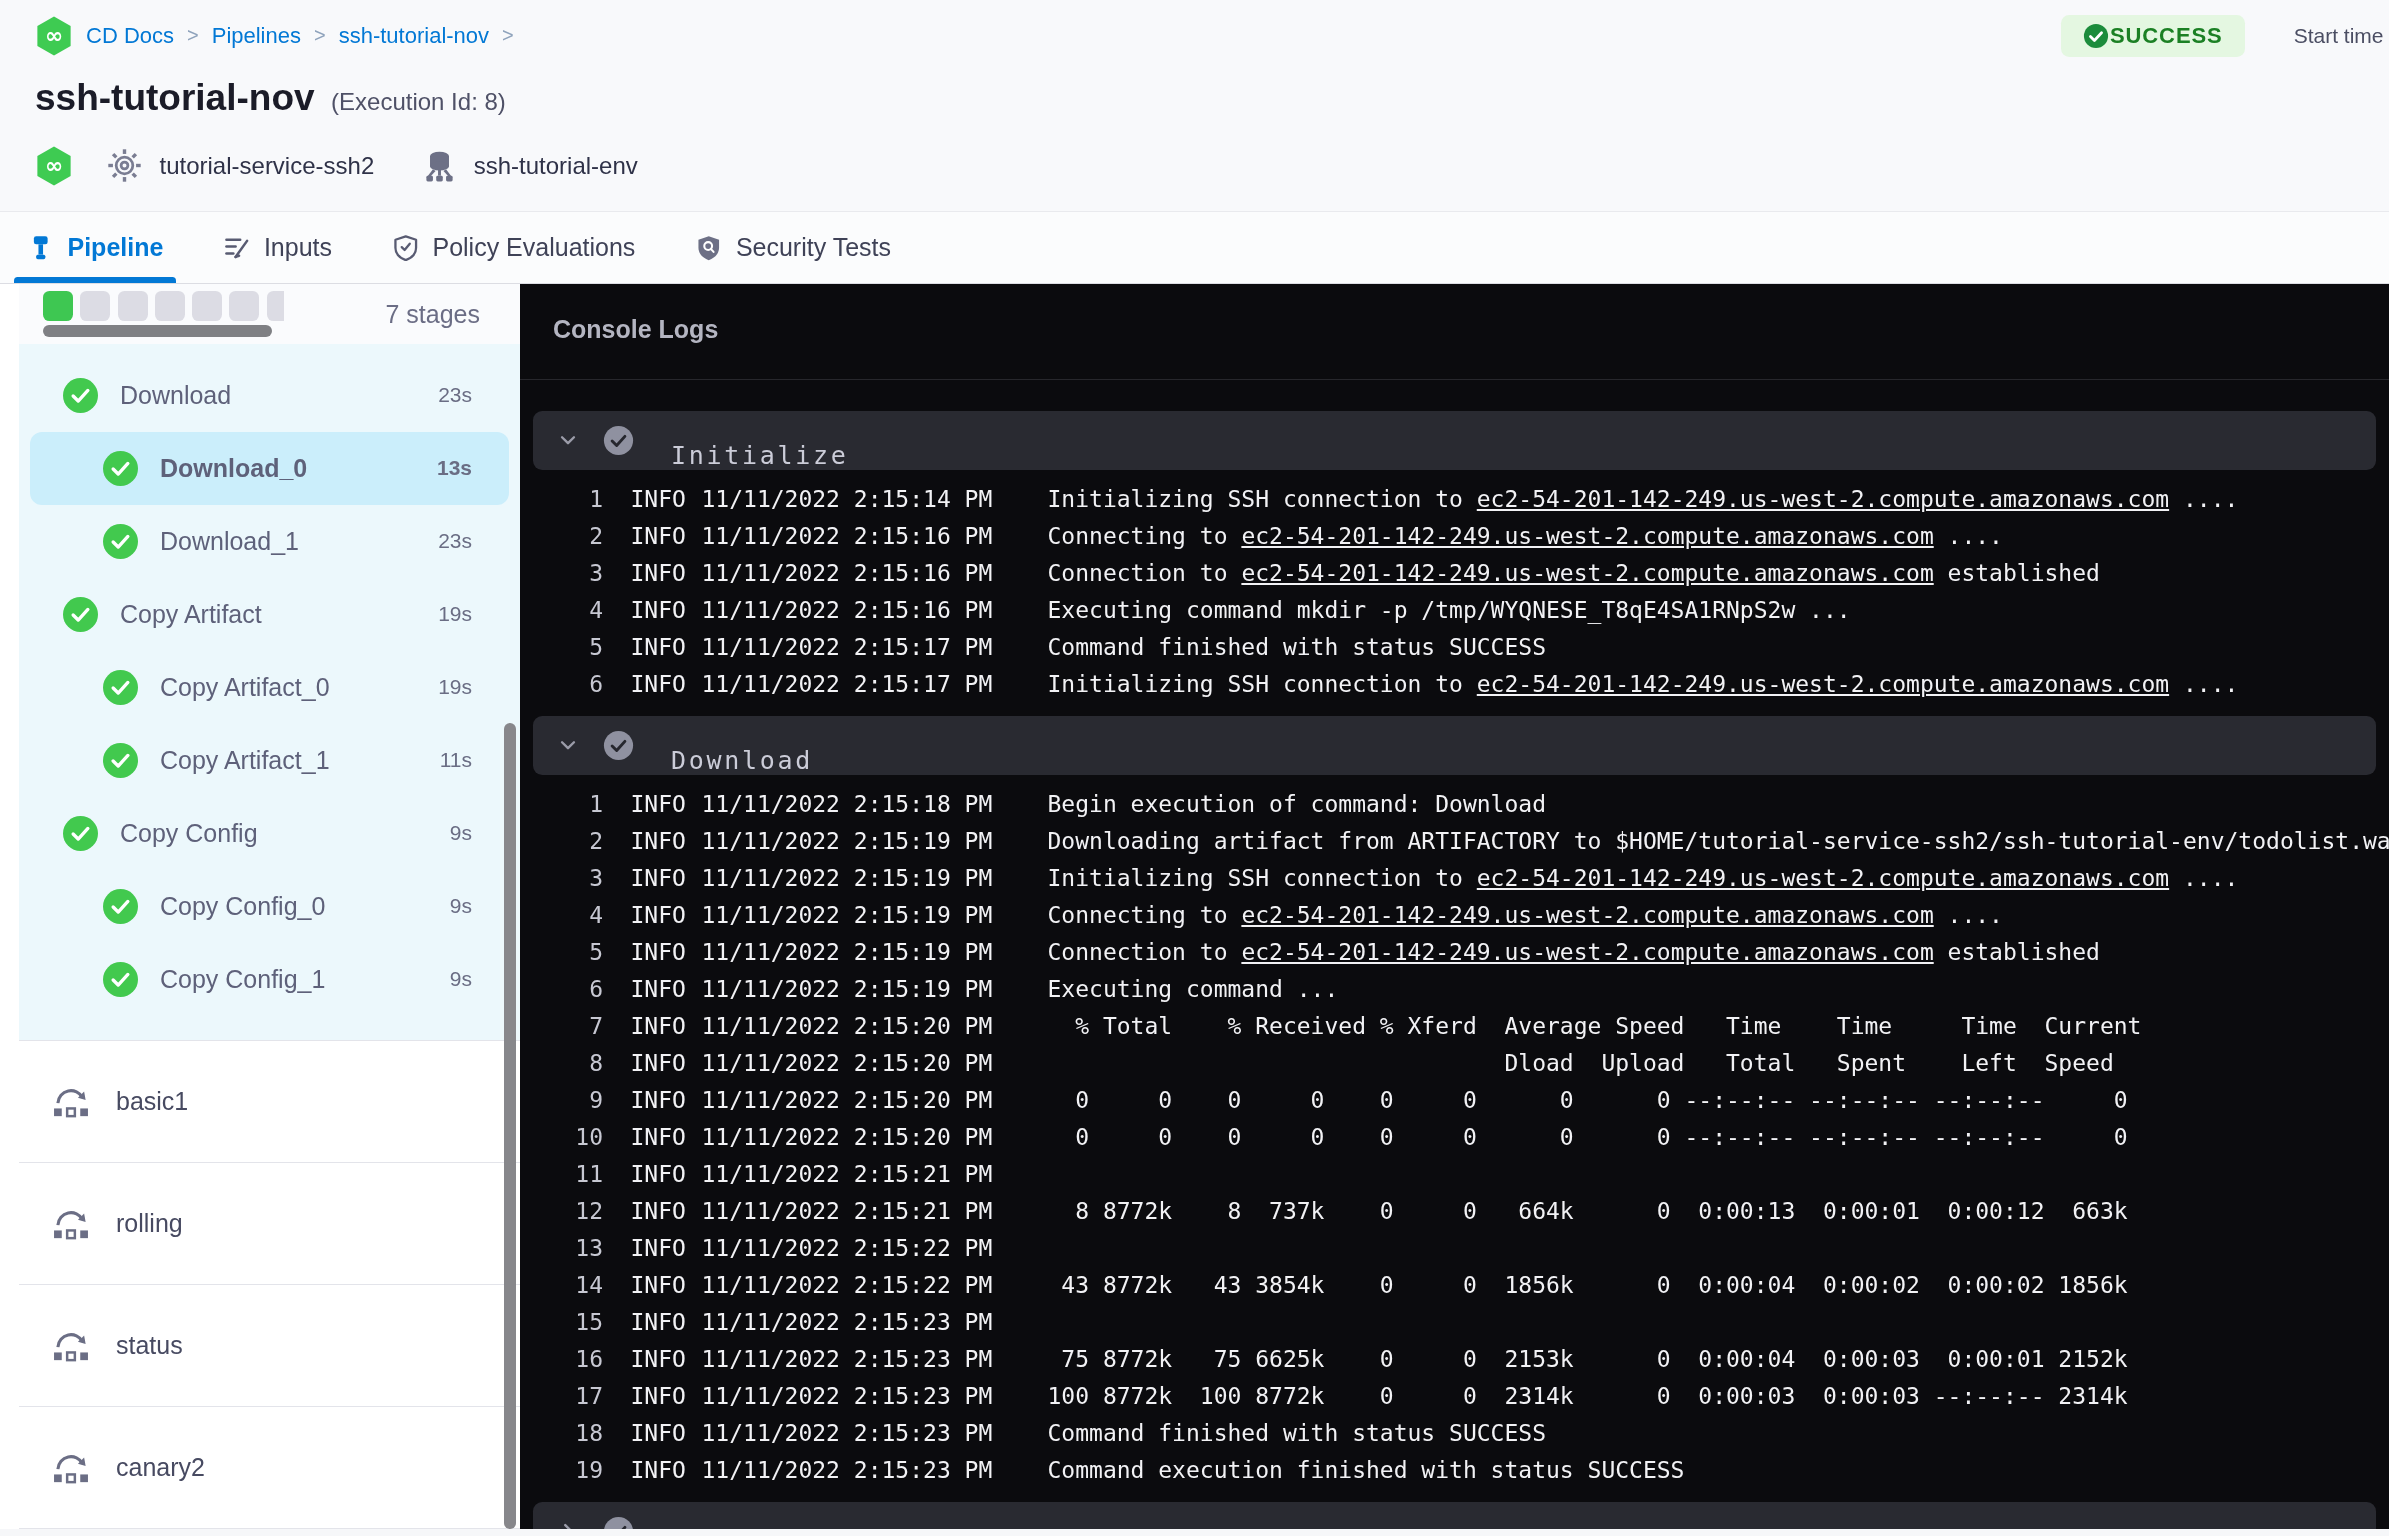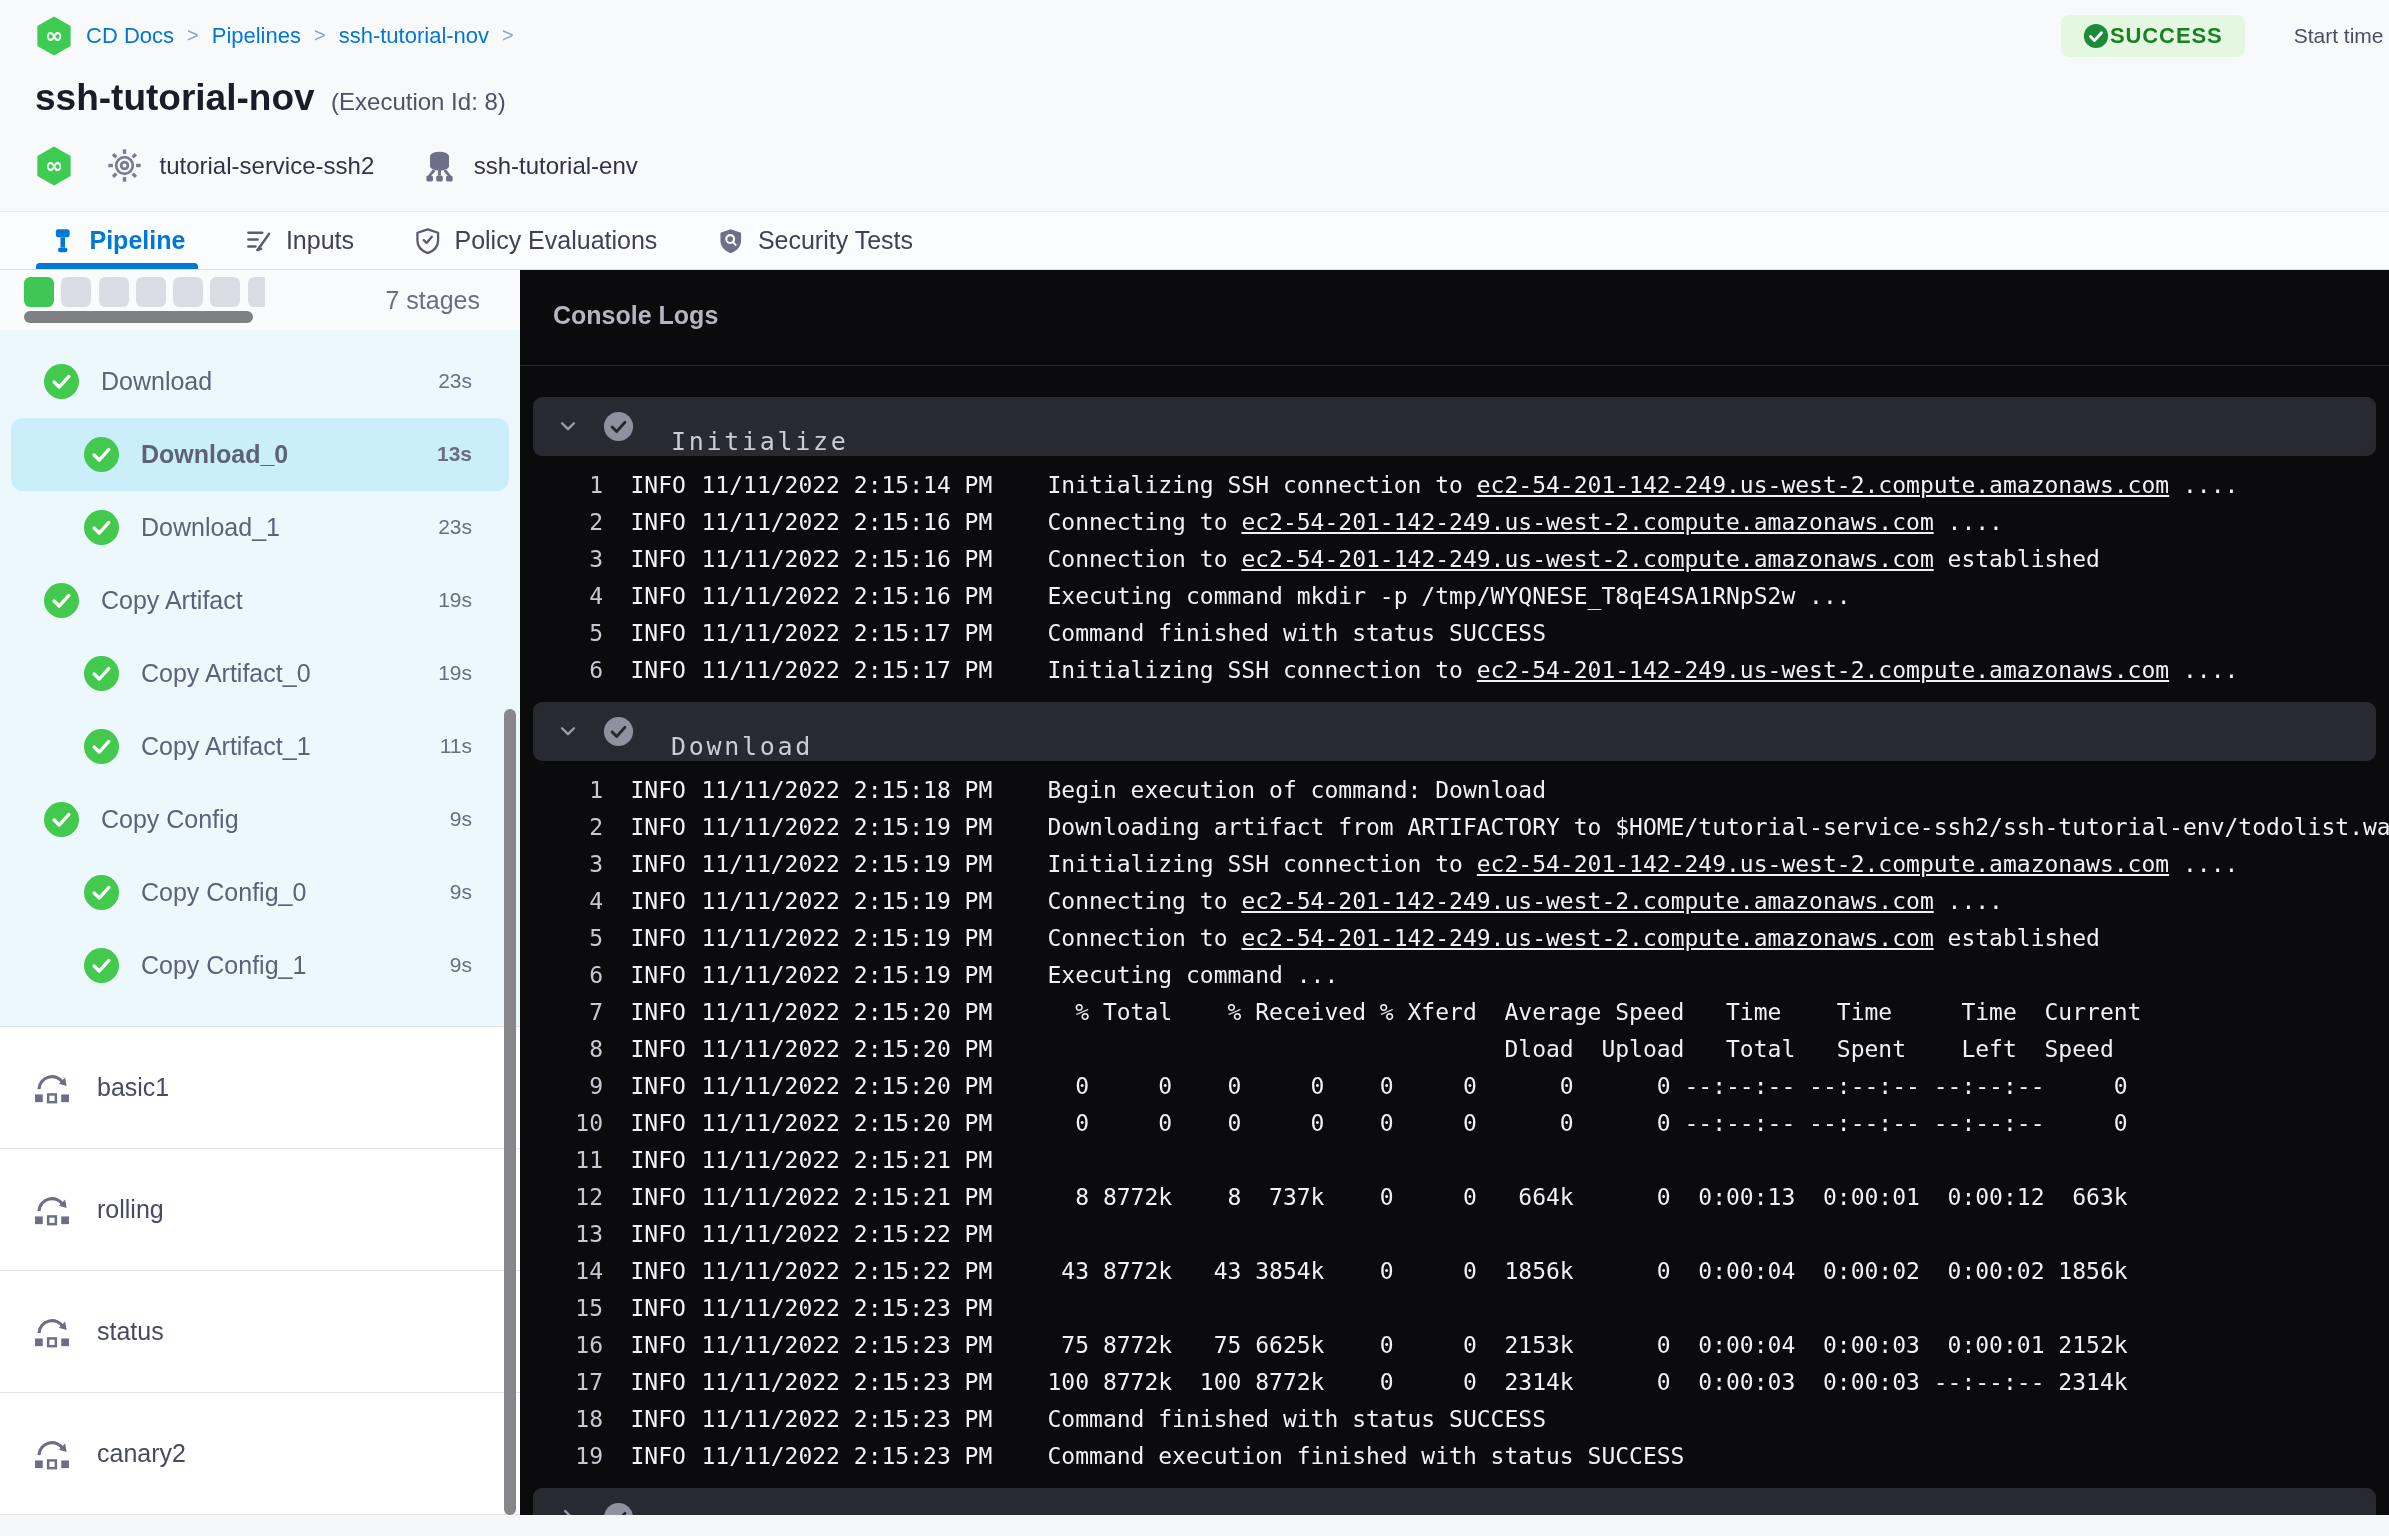--- a/index.html
+++ b/index.html
@@ -23,29 +23,29 @@
   .badge-text{color:var(--badge-text);font-weight:bold;font-size:22px;letter-spacing:0.9px;}
   .start-time{color:#4b4e63;font-size:21px;white-space:nowrap;}
   .title-row{display:flex;align-items:baseline;gap:16.5px;margin-top:20px;}
   .page-title{font-size:37px;font-weight:bold;color:#1b1c28;}
   .exec-id{font-size:24px;color:#4f5167;}
   .meta-row{display:flex;align-items:center;margin-top:26px;padding-bottom:24px;}
   .meta-item{display:flex;align-items:center;gap:16.5px;margin-right:48px;}
   .meta-label{font-size:24px;color:#2f3248;}
 
   
-  .tabbar{display:flex;align-items:stretch;gap:60px;padding-left:49px;height:59px;background:#fbfcfd;border-top:0.9px solid #e9eaee;border-bottom:0.9px solid #dcdde3;}
+  .tabbar{display:flex;align-items:stretch;gap:60px;padding-left:27px;height:73px;background:#fbfcfd;border-top:0.9px solid #e9eaee;border-bottom:0.9px solid #dcdde3;}
   .tab{display:flex;align-items:center;gap:13px;font-size:25px;color:#3f4257;position:relative;cursor:pointer;}
   .tab .ticon{display:flex;}
   .tab.active{color:var(--accent-blue);font-weight:bold;}
   .tab.active::after{content:"";position:absolute;left:-13px;right:-13px;bottom:0;height:5.5px;border-radius:3.7px 3.7px 0 0;background:var(--accent-blue);}
 
   
   .main{display:flex;height:1245px;}
-  .sidebar{width:520px;flex:0 0 auto;position:relative;background:#fff;display:flex;flex-direction:column;}
+  .sidebar{width:520px;flex:0 0 auto;position:relative;background:#fff;display:flex;flex-direction:column;padding-left:19px;}
   .minimap{height:115px;background:#fafbfd;display:flex;align-items:center;justify-content:space-between;padding:0 40px 0 24px;}
   .mini-left{display:flex;flex-direction:column;gap:3.7px;}
   .mini-squares{display:flex;gap:7.3px;width:241px;overflow:hidden;}
   .sq{width:30px;height:30px;border-radius:6.4px;background:#dcdce4;flex:0 0 auto;}
   .sq.done{background:#3ec752;}
   .mini-scroll{width:229px;height:12px;border-radius:6.4px;background:#7f8084;}
   .stage-count{font-size:25px;color:#6b6d85;}
 
   .stage-list{background:var(--stage-list-bg);padding:14.6px 0 24px 0;}
   .stage-row{height:73px;display:flex;align-items:center;padding:0 48px 0 44px;cursor:pointer;}

